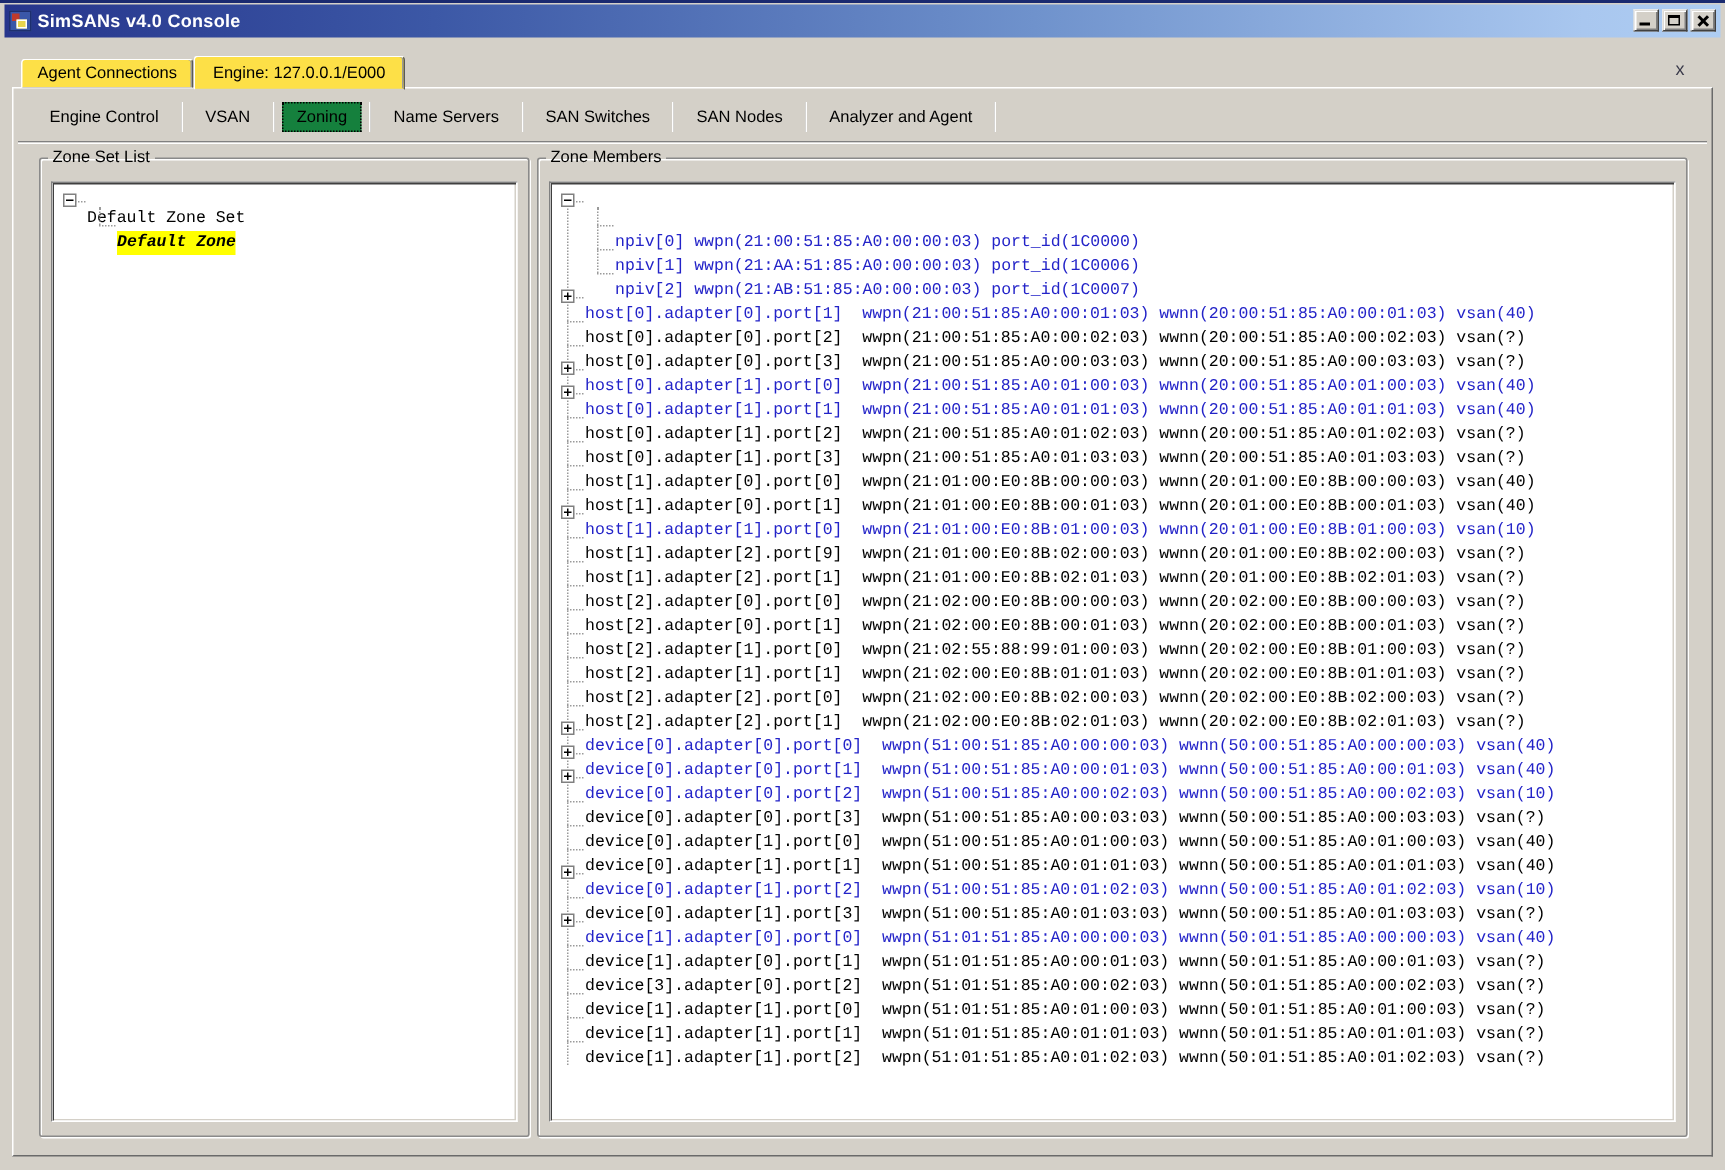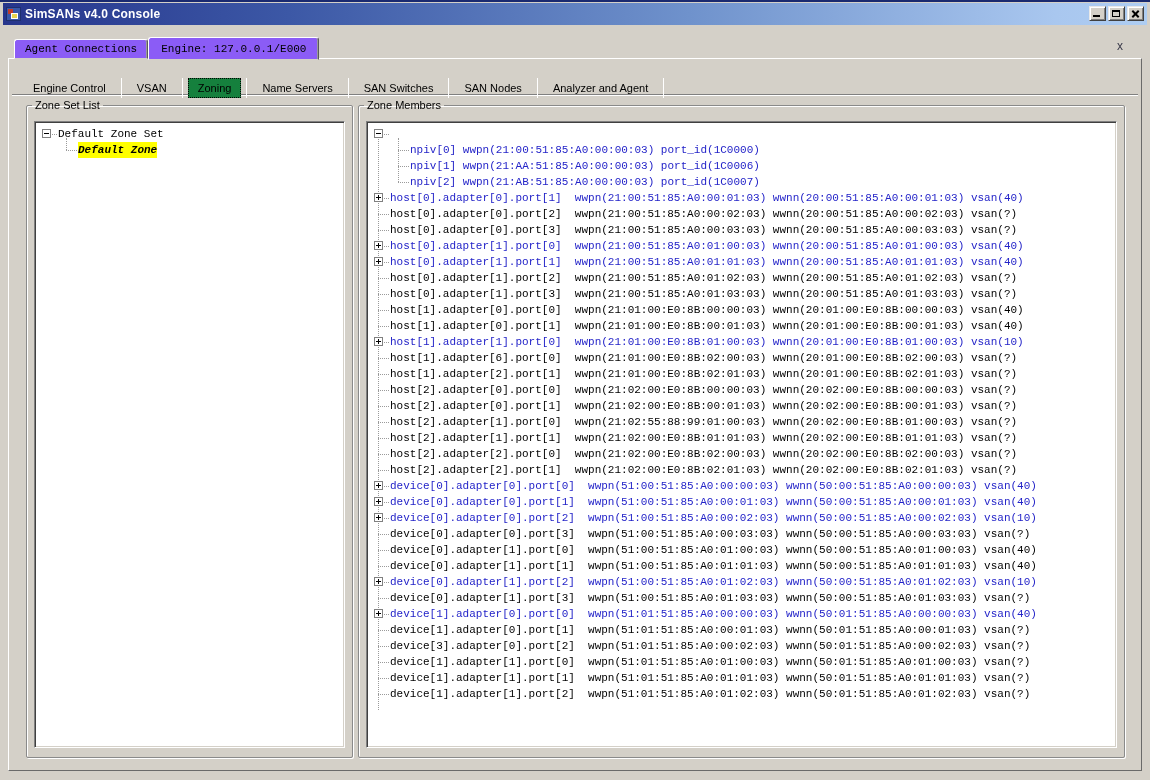--- a/index.html
+++ b/index.html
@@ -34,34 +34,34 @@
   .win-btn .box{position:absolute;left:3px;top:3px;width:8px;height:7px;border:1px solid #000;border-top-width:2px;}
   .win-btn .x1,.win-btn .x2{position:absolute;left:3px;top:6px;width:9px;height:2px;background:#000;}
   .win-btn .x1{transform:rotate(45deg);}
   .win-btn .x2{transform:rotate(-45deg);}
   
   .client{position:absolute;left:3px;right:3px;top:25px;bottom:3px;background:#d4d0c8;}
   
   .outer-tabs{position:absolute;left:11px;top:9px;height:23px;display:flex;align-items:flex-end;z-index:4;}
   .outer-tab{
     height:20px;padding:0 10px;display:flex;align-items:center;
-    background:#8b5cf6;font-size:11px;color:#000;
+    background:#fde047;font-size:11px;color:#000;
     border:1px solid;border-color:#fff #5a5a5a #d4d0c8 #fff;
     border-radius:3px 3px 0 0;box-shadow:inset -1px 0 0 #9a9a9a;
-    position:relative;cursor:default;white-space:nowrap;font-family:Liberation Mono, monospace;
+    position:relative;cursor:default;white-space:nowrap;
   }
   .outer-tab.selected{height:23px;z-index:6;padding:0 12px;border-bottom:1px solid #d4d0c8;margin-bottom:-1px;}
   .tabpage-close{position:absolute;right:24px;top:13px;font-size:12px;color:#3a3a4a;line-height:12px;cursor:default;z-index:5;}
   
   .tab-page{
     position:absolute;left:5px;right:5px;top:31px;bottom:6px;
     background:#d4d0c8;border:1px solid;border-color:#fff #6a6a6a #6a6a6a #fff;
   }
   
-  .inner-tabs{position:absolute;left:14px;top:17px;height:24px;display:flex;align-items:center;z-index:2;text-align:right;}
+  .inner-tabs{position:absolute;left:14px;top:7px;height:24px;display:flex;align-items:center;z-index:2;text-align:right;}
   .inner-tab{
     padding:3px 9px;font-size:11px;color:#000;border:1px dotted transparent;white-space:nowrap;cursor:default;
   }
   .inner-tab.selected{border:1px dotted #000;background:#15803d;}
   .tab-sep{width:1px;height:20px;background:#808080;border-right:1px solid #fff;margin:0 5px;}
   .tabs-underline{position:absolute;left:3px;right:3px;top:35px;height:2px;border-top:1px solid #808080;border-bottom:1px solid #fff;}
   
   fieldset.groupbox{
     position:absolute;margin:0;padding:0;
     border:1px solid #8a8a8a;border-radius:2px;
@@ -76,21 +76,21 @@
     position:absolute;left:7px;right:7px;top:10px;bottom:9px;background:#fff;
     border:1px solid;border-color:#808080 #fff #fff #808080;
     box-shadow:inset 1px 1px 0 #404040,inset -1px -1px 0 #d4d0c8;
     overflow:hidden;
   }
   .tree-rows{position:relative;margin:4px 0 0 3px;font-family:"Liberation Mono",monospace;font-size:11px;}
   .trow{position:relative;height:16px;}
   .conn{position:absolute;top:8px;border-top:1px dotted #9a9a9a;}
   .trow.lvl0 .conn{left:8px;width:11px;}
   .trow.lvl1 .conn{left:28px;width:11px;}
-  .ttext{position:absolute;top:0;line-height:16px;white-space:pre;}
+  .ttext{position:absolute;top:12px;line-height:16px;white-space:pre;}
   .trow.lvl0 .ttext{left:20px;}
   .trow.lvl1 .ttext{left:40px;}
   .ttext.blue{color:#2323c8;}
   .ttext.black{color:#000;}
   .ttext.hl{background:#ffff00;font-weight:bold;font-style:italic;color:#000;}
   .expander{
     position:absolute;left:4px;top:3px;width:9px;height:9px;
     background:#fff;border:1px solid #808080;z-index:2;
   }
   .expander::before{content:"";position:absolute;left:1px;top:3px;width:5px;height:1px;background:#000;}
@@ -226,21 +226,21 @@
                 <span class="conn"></span>
                 <span class="ttext black">host[1].adapter[0].port[1]  wwpn(21:01:00:E0:8B:00:01:03) wwnn(20:01:00:E0:8B:00:01:03) vsan(40)</span>
               </div>
               <div class="trow lvl0">
                 <span class="conn"></span>
                 <span class="expander plus"></span>
                 <span class="ttext blue">host[1].adapter[1].port[0]  wwpn(21:01:00:E0:8B:01:00:03) wwnn(20:01:00:E0:8B:01:00:03) vsan(10)</span>
               </div>
               <div class="trow lvl0">
                 <span class="conn"></span>
-                <span class="ttext black">host[1].adapter[6].port[0]  wwpn(21:01:00:E0:8B:02:00:03) wwnn(20:01:00:E0:8B:02:00:03) vsan(?)</span>
+                <span class="ttext black">host[1].adapter[2].port[9]  wwpn(21:01:00:E0:8B:02:00:03) wwnn(20:01:00:E0:8B:02:00:03) vsan(?)</span>
               </div>
               <div class="trow lvl0">
                 <span class="conn"></span>
                 <span class="ttext black">host[1].adapter[2].port[1]  wwpn(21:01:00:E0:8B:02:01:03) wwnn(20:01:00:E0:8B:02:01:03) vsan(?)</span>
               </div>
               <div class="trow lvl0">
                 <span class="conn"></span>
                 <span class="ttext black">host[2].adapter[0].port[0]  wwpn(21:02:00:E0:8B:00:00:03) wwnn(20:02:00:E0:8B:00:00:03) vsan(?)</span>
               </div>
               <div class="trow lvl0">

